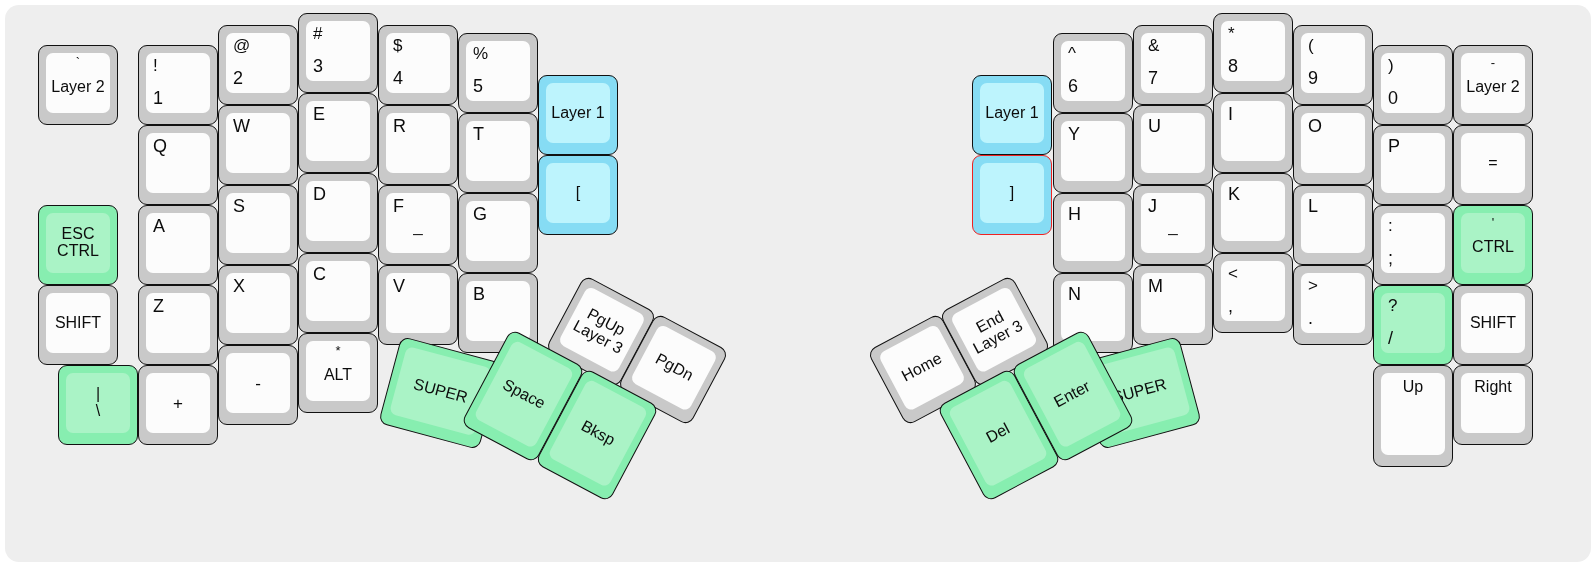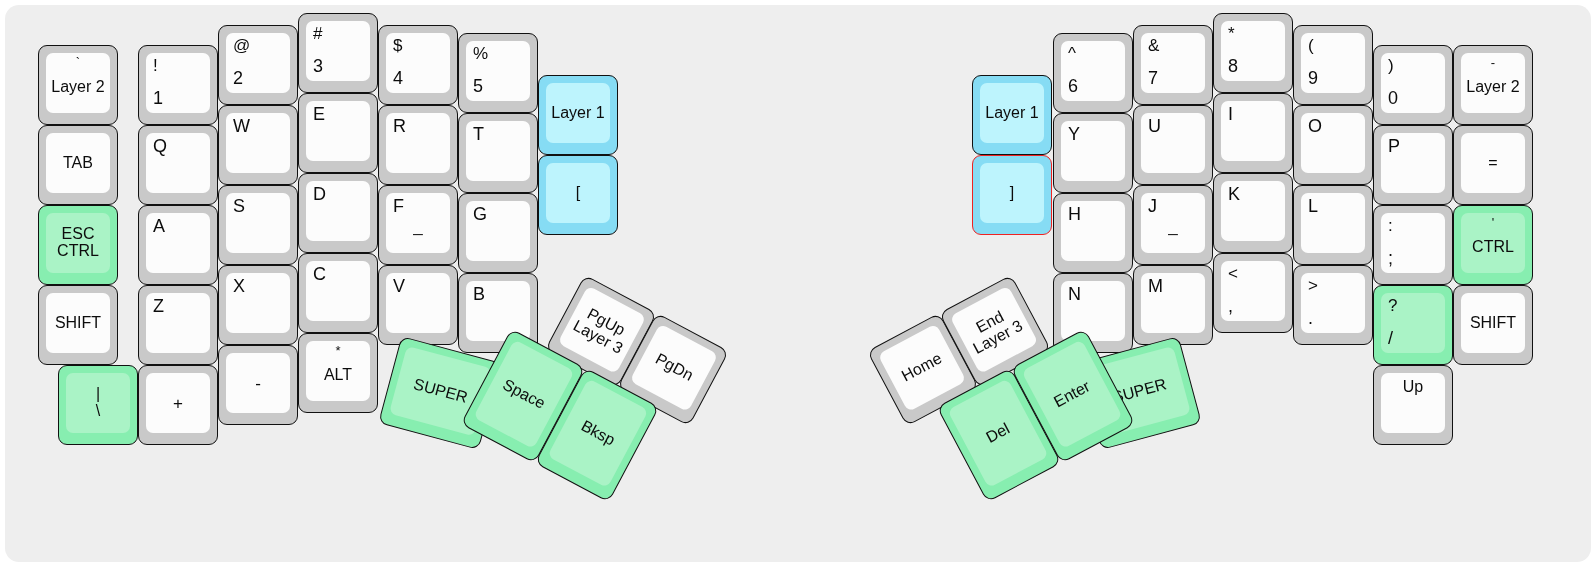--- a/index.html
+++ b/index.html
@@ -44,27 +44,20 @@
 <div id="panel"></div>
 <div id="board">
     <div class="key" style="left: 38px; top: 45px; width: 80px; height: 80px;">
       <div class="top">
         <div class="lbl topmark">`</div>
         <div class="centerwrap" style="padding-bottom:8px">
           <div class="lbl ctr big">Layer 2</div>
         </div>
       </div>
     </div>
-    <div class="key" style="left: 38px; top: 125px; width: 80px; height: 80px;">
-      <div class="top">
-        <div class="centerwrap">
-          <div class="lbl ctr big">TAB</div>
-        </div>
-      </div>
-    </div>
     <div class="key green" style="left: 38px; top: 205px; width: 80px; height: 80px;">
       <div class="top">
         <div class="centerwrap">
           <div class="lbl ctr big">ESC</div>
           <div class="lbl ctr big">CTRL</div>
         </div>
       </div>
     </div>
     <div class="key" style="left: 38px; top: 285px; width: 80px; height: 80px;">
       <div class="top">
@@ -372,21 +365,21 @@
         <div class="lbl shifted">:</div>
         <div class="lbl base" style="padding-top:14px">;</div>
       </div>
     </div>
     <div class="key green" style="left: 1373px; top: 285px; width: 80px; height: 80px;">
       <div class="top">
         <div class="lbl shifted">?</div>
         <div class="lbl base" style="padding-top:14px">/</div>
       </div>
     </div>
-    <div class="key" style="left: 1373px; top: 365px; width: 80px; height: 80px;">
+    <div class="key" style="left: 1373px; top: 365px; width: 80px; height: 102px;">
       <div class="top">
         <div class="lbl arrowlbl">Up</div>
       </div>
     </div>
     <div class="key" style="left: 1453px; top: 45px; width: 80px; height: 80px;">
       <div class="top">
         <div class="lbl topmark">-</div>
         <div class="centerwrap" style="padding-bottom:8px">
           <div class="lbl ctr big">Layer 2</div>
         </div>
@@ -407,20 +400,25 @@
         </div>
       </div>
     </div>
     <div class="key" style="left: 1453px; top: 285px; width: 80px; height: 80px;">
       <div class="top">
         <div class="centerwrap">
           <div class="lbl ctr big">SHIFT</div>
         </div>
       </div>
     </div>
+    <div class="key" style="left: 1453px; top: 365px; width: 80px; height: 80px;">
+      <div class="top">
+        <div class="lbl arrowlbl">Right</div>
+      </div>
+    </div>
     <div class="key green" style="left: 1088px; top: 348px; width: 104px; height: 90px; transform: rotate(-15deg);">
       <div class="top">
         <div class="centerwrap">
           <div class="lbl ctr big">SUPER</div>
         </div>
       </div>
     </div>
     <div class="key" style="left: 882px; top: 327px; width: 82px; height: 85px; transform: rotate(-28deg);">
       <div class="top">
         <div class="centerwrap">

